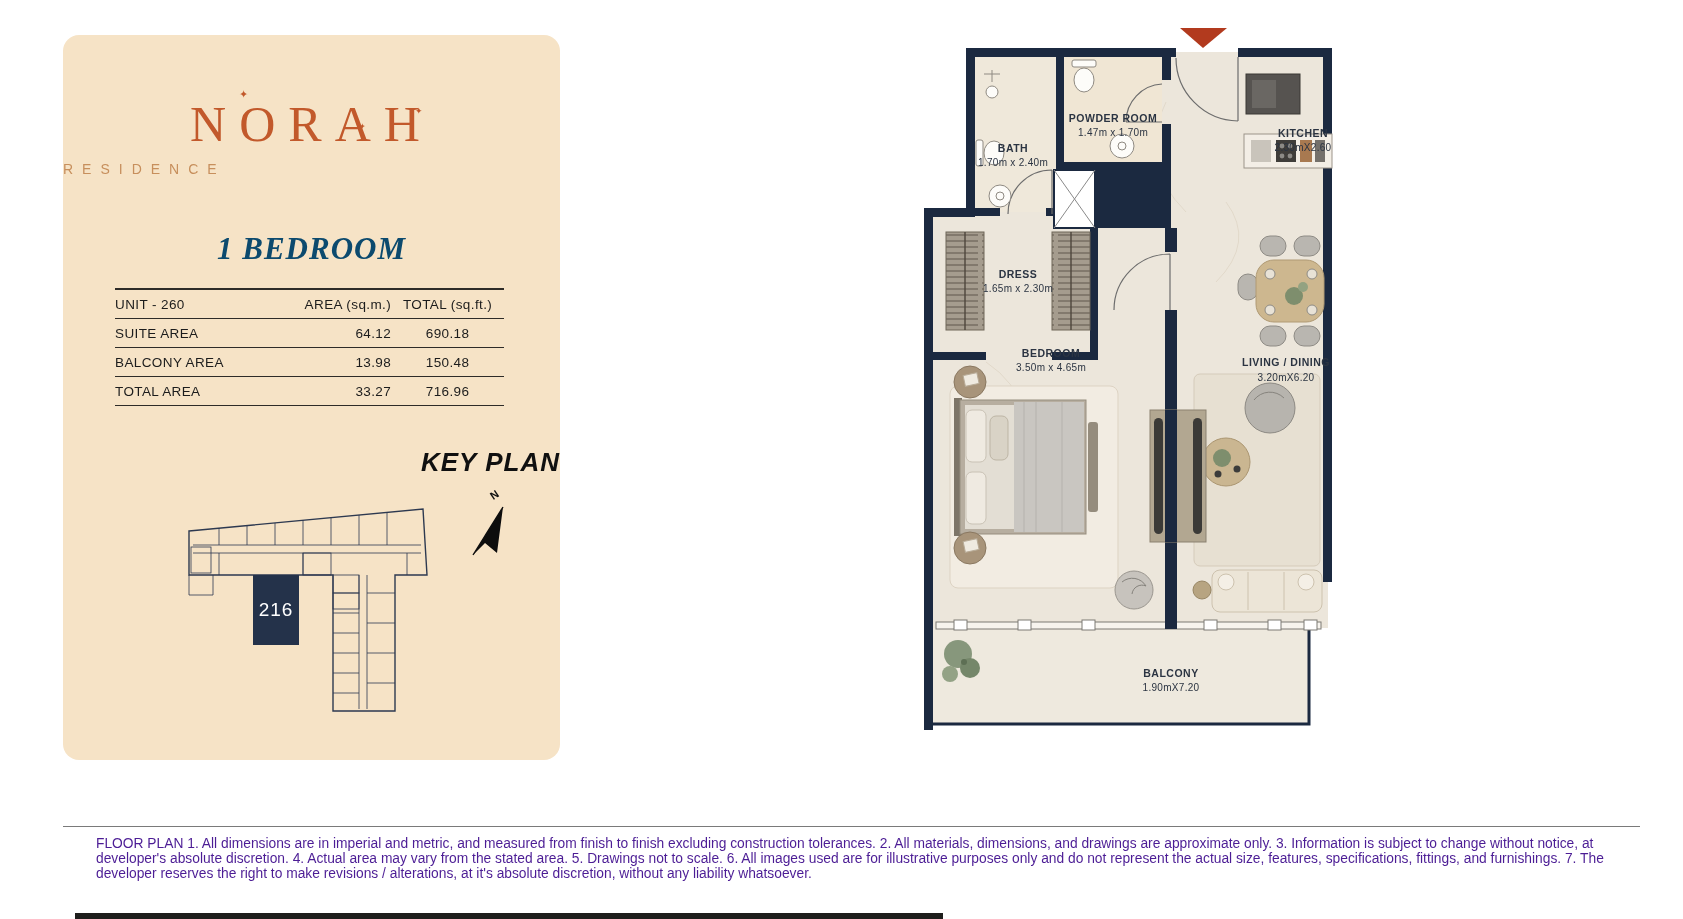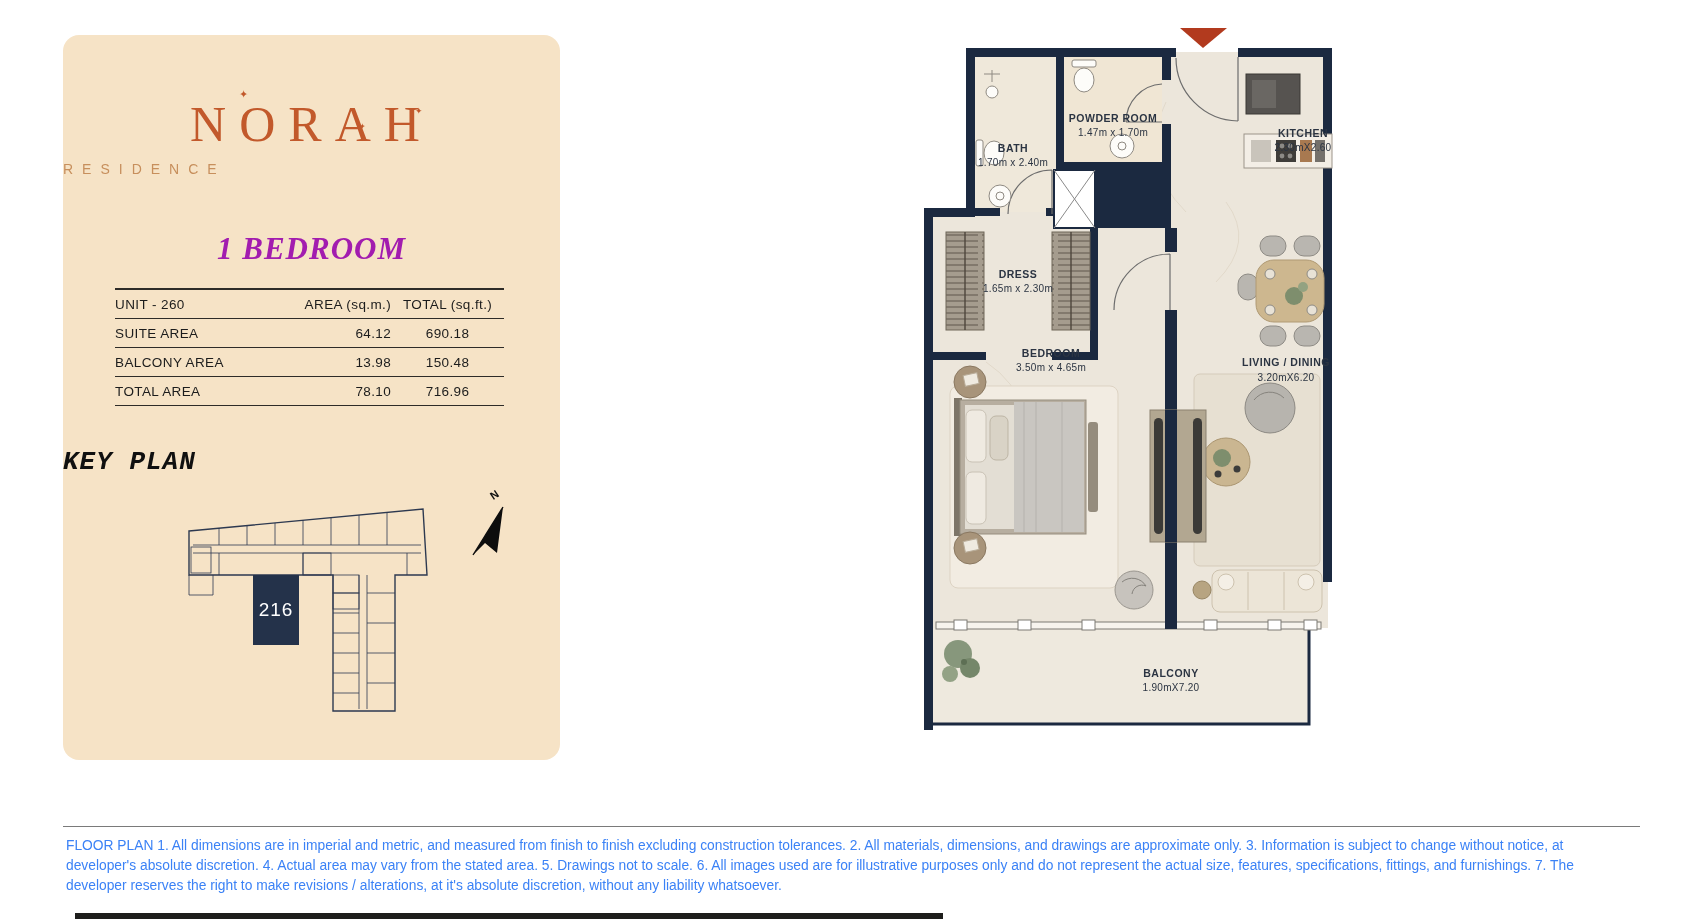--- a/index.html
+++ b/index.html
@@ -12,47 +12,47 @@
   .logo{position:absolute;top:60px;left:0;right:0;text-align:center;color:#c2592b;
         font-family:"Liberation Serif",serif;font-size:50px;letter-spacing:13px;font-weight:400}
   .logo-sub{position:absolute;top:126px;left:0;right:0;text-align:left;color:#c78f5c;
         font-size:14px;letter-spacing:9px}
   .spark{position:absolute;color:#c2592b;font-size:11px;line-height:1}
   .spark.s1{left:176px;top:54px}
   .spark.s2{left:296px;top:88px;font-size:8px}
   .spark.s3{left:352px;top:72px;font-size:9px}
   .unit-title{position:absolute;top:196px;left:0;right:0;text-align:center;
         font-family:"Liberation Serif",serif;font-style:italic;font-weight:600;
-        font-size:31px;color:#a21caf;letter-spacing:1px}
+        font-size:31px;color:#0c4a6e;letter-spacing:1px}
   .atable{position:absolute;left:52px;right:56px;top:253px;border-top:2px solid #2e2c28;
         font-size:13.5px;color:#1c1c1c;letter-spacing:.4px}
   .trow{display:flex;align-items:center;height:28px;border-bottom:1.6px solid #2e2c28}
   .c1{flex:0 0 42%;text-align:left}
   .c2{flex:0 0 29%;text-align:right}
   .c3{flex:1 1 auto;text-align:center}
-  .keyplan-title{position:absolute;top:412px;left:0;right:0;text-align:left;
-        font-family:Liberation Mono, monospace;font-style:italic;font-weight:600;
+  .keyplan-title{position:absolute;top:412px;left:0;right:0;text-align:right;
+        font-family:Liberation Sans, sans-serif;font-style:italic;font-weight:600;
         font-size:26px;color:#101010;letter-spacing:1px}
   .keyplan{position:absolute;left:120px;top:448px}
   .compass{position:absolute;left:398px;top:450px}
 
   
   .plan{position:absolute;left:866px;top:22px}
   .rn{font-family:"Liberation Sans",sans-serif;font-size:10.5px;font-weight:600;
       fill:#2b3442;letter-spacing:.5px;text-anchor:middle}
   .rd{font-family:"Liberation Sans",sans-serif;font-size:10px;font-weight:500;
       fill:#2b3442;letter-spacing:.3px;text-anchor:middle}
   .kp-num{font-family:"Liberation Sans",sans-serif;font-size:19px;font-weight:500;
       fill:#ffffff;letter-spacing:1px;text-anchor:middle}
   .north-n{font-family:"Liberation Sans",sans-serif;font-size:11px;font-weight:700;fill:#111}
 
   
   .rule{position:absolute;left:63px;top:826px;width:1577px;border-top:1.6px solid #7a7a7a}
-  .disclaimer{position:absolute;left:66px;top:836px;width:1564px;font-size:13.8px;
-      line-height:20px;color:#3b82f6}
+  .disclaimer{position:absolute;left:96px;top:836px;width:1564px;font-size:13.8px;
+      line-height:15px;color:#4c1d95}
   .bottom-bar{position:absolute;left:75px;top:913px;width:868px;height:6px;background:#1e1e1c}
 </style>
 </head>
 <body>
 
 <div class="panel">
   <div class="logo">NORAH</div>
   <span class="spark s1">✦</span>
   <span class="spark s2">✦</span>
   <span class="spark s3">✦</span>
@@ -71,21 +71,21 @@
       <span class="c2">64.12</span>
       <span class="c3">690.18</span>
     </div>
     <div class="trow">
       <span class="c1">BALCONY AREA</span>
       <span class="c2">13.98</span>
       <span class="c3">150.48</span>
     </div>
     <div class="trow">
       <span class="c1">TOTAL AREA</span>
-      <span class="c2">78.10</span>
+      <span class="c2">33.27</span>
       <span class="c3">716.96</span>
     </div>
   </div>
 
   <div class="keyplan-title">KEY PLAN</div>
 
   <svg class="keyplan" width="252" height="232" viewBox="0 0 252 232">
     <g stroke="#2d3950" fill="none" stroke-width="1.4">
       <path d="M6,48 L240,26 L244,92 L212,92 L212,228 L150,228 L150,92 L6,92 Z"></path>
     </g>

